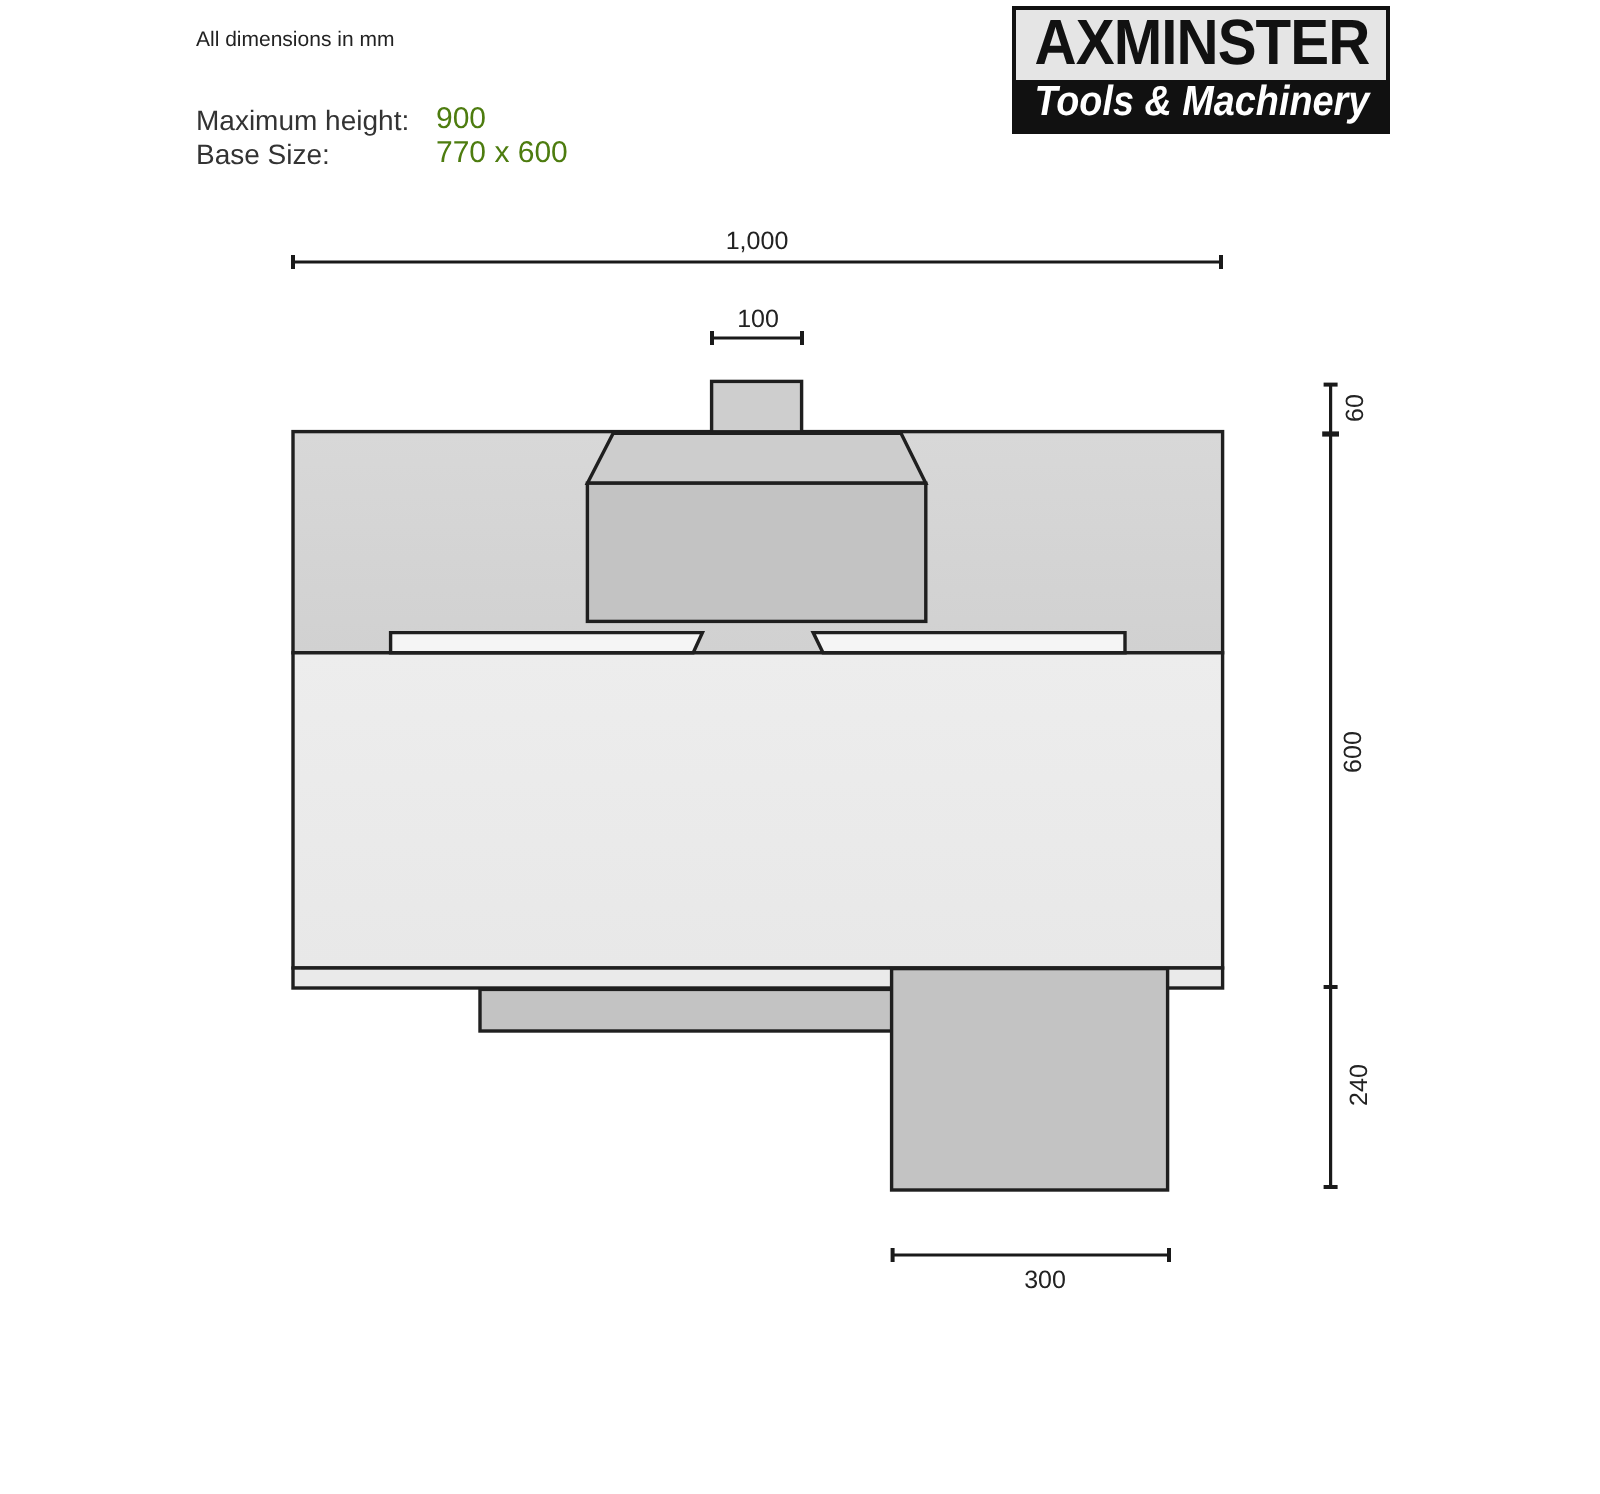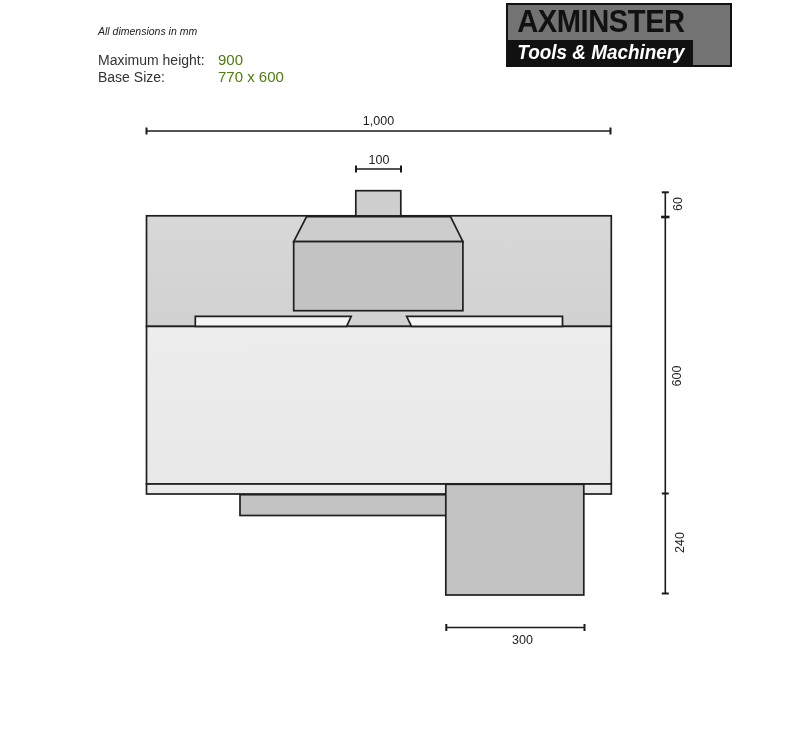--- a/index.html
+++ b/index.html
@@ -3,27 +3,27 @@
 <meta charset="utf-8">
 <style>
   html,body{margin:0;padding:0;}
   body{width:800px;height:747px;background:#ffffff;position:relative;
        font-family:"Liberation Sans", sans-serif;overflow:hidden;}
   .abs{position:absolute;}
 </style>
 </head>
 <body>
 
-<div class="abs" style="left:98px;top:25px;font-size:10.5px;font-style:italic;color:#222;">All dimensions in mm</div>
+<div class="abs" style="left:98px;top:14px;font-size:10.5px;color:#222;">All dimensions in mm</div>
 
 <div class="abs" style="left:98px;top:52px;font-size:14px;line-height:16.5px;color:#333;">Maximum height:<br>Base Size:</div>
 
 <div class="abs" style="left:218px;top:52px;font-size:15px;line-height:16.5px;color:#4d7c0f;">900<br>770 x 600</div>
 
-<div class="abs" style="left:506px;top:3px;width:185px;height:60px;border:2.5px solid #111;background:#737373;padding-left:37px;">
+<div class="abs" style="left:506px;top:3px;width:185px;height:60px;border:2.5px solid #111;background:#e5e5e5;">
 
   <div class="abs" style="left:0;top:0;width:185px;height:35px;display:flex;align-items:center;justify-content:center;">
     <span style="font-size:32px;font-weight:bold;color:#111;letter-spacing:-0.5px;transform:scaleX(0.91) translateY(-1px);white-space:nowrap;">AXMINSTER</span>
   </div>
 
   <div class="abs" style="left:0;top:35px;width:185px;height:25px;background:#111;display:flex;align-items:center;justify-content:center;">
     <span style="font-size:21px;font-weight:bold;font-style:italic;color:#fff;white-space:nowrap;transform:scaleX(0.90) translateY(-1.5px);">Tools &amp; Machinery</span>
   </div>
 </div>
 

